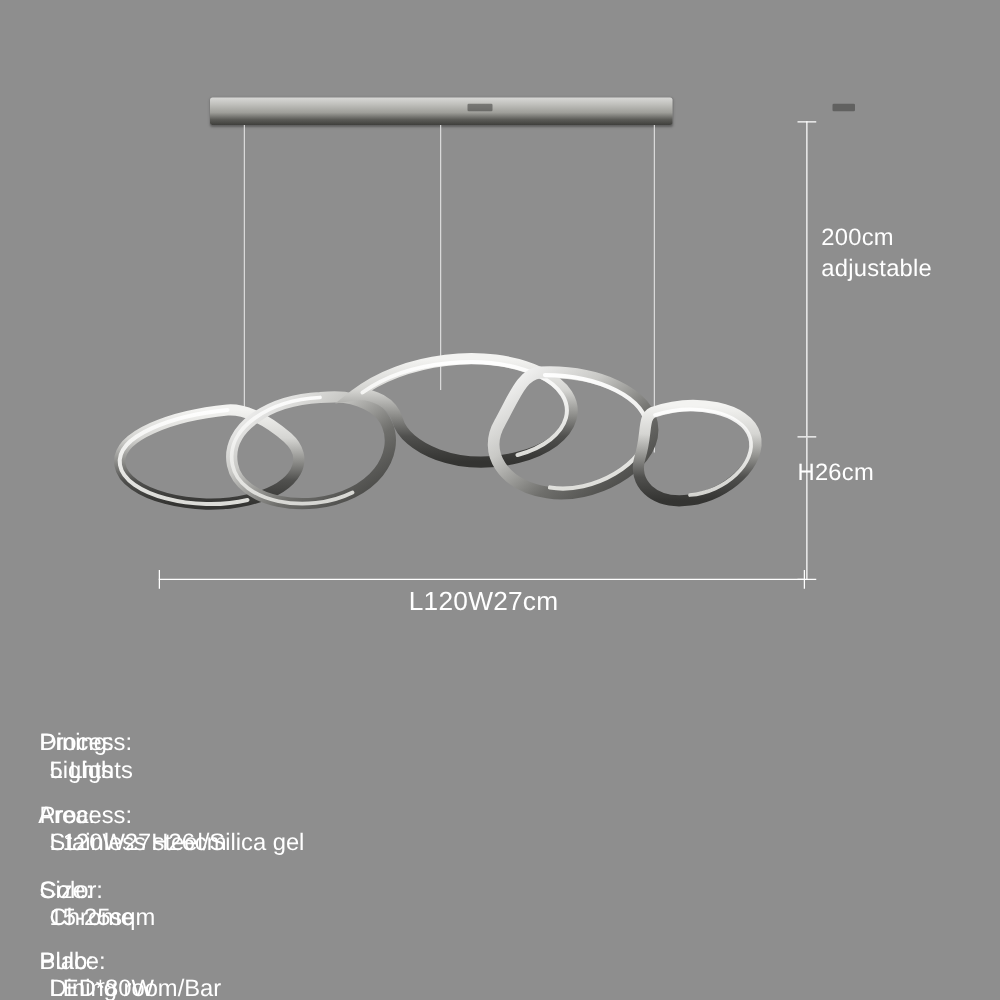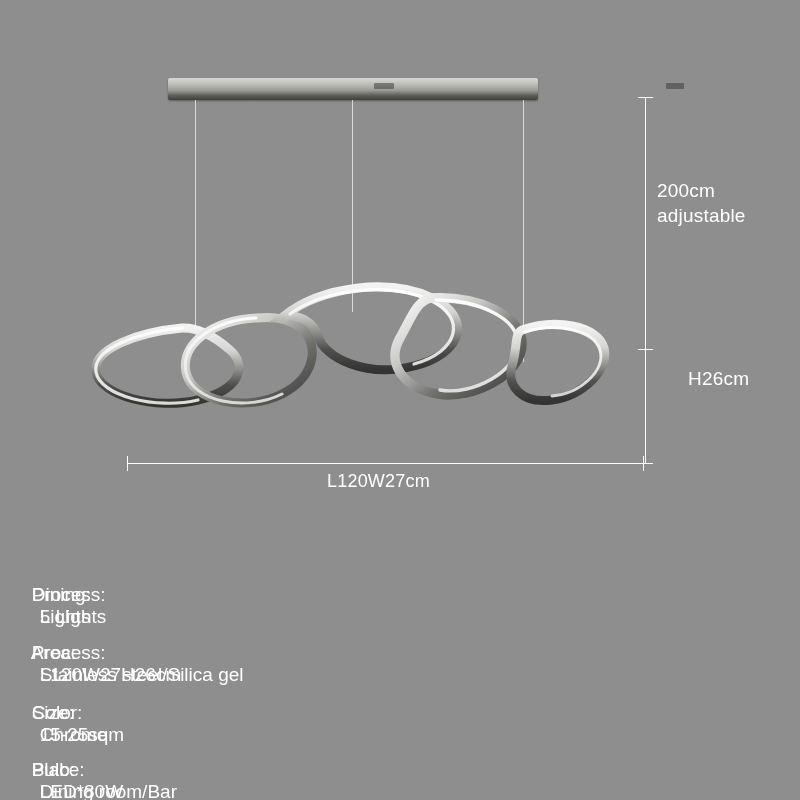--- a/index.html
+++ b/index.html
@@ -26,27 +26,27 @@
     font-size: 19px;
     line-height: 25px;
     white-space: pre;
     letter-spacing: 0.2px;
   }
   #dim-200 {
     left: 657px;
     top: 178px;
   }
   #dim-h26 {
-    left: 688px;
+    left: 638px;
     top: 366px;
   }
   #dim-width-label {
     left: 327px;
     top: 469px;
-    font-size: 18px;
+    font-size: 21px;
   }
 
   .v-line {
     position: absolute;
     width: 1px;
     background: #ffffff;
     left: 645px;
   }
   #v-line-top { top: 97px; height: 252px; }
   #v-line-bot { top: 350px; height: 114px; }

